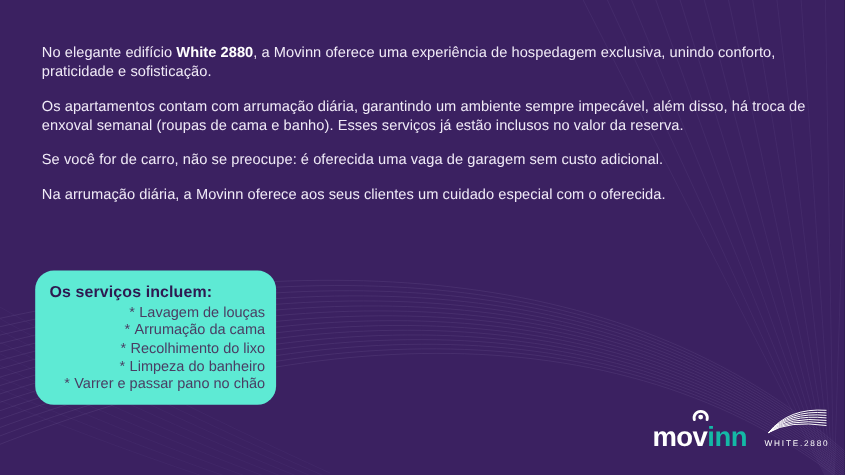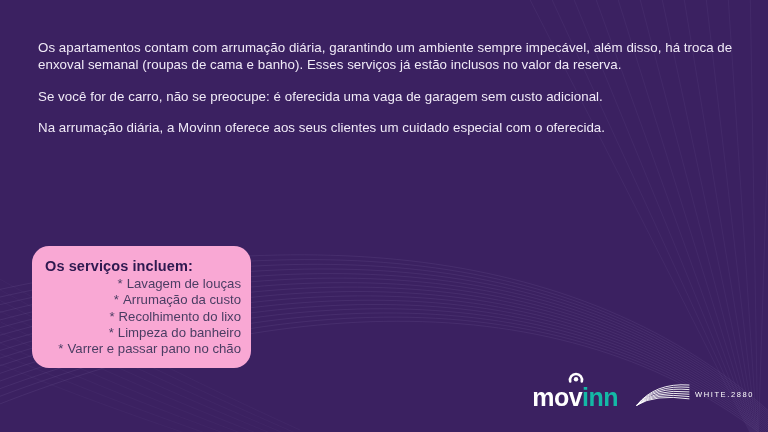--- a/index.html
+++ b/index.html
@@ -21,21 +21,21 @@
     position:absolute;left:38px;top:39px;right:28px;
     color:#f0eaf7;
     font-size:13.3px;line-height:17px;letter-spacing:0.05px;
   }
   .content p{margin:0 0 14.5px;}
   .content strong{font-weight:bold;color:#ffffff;}
 
   
   .card{
     position:absolute;left:32px;top:246px;width:219px;
-    background:#f9a8d4;border-radius:17px;
+    background:#5eead4;border-radius:17px;
     padding:11px 10px 11px 13px;
     box-sizing:border-box;
   }
   .card-title{
     font-size:14.5px;font-weight:bold;color:#2e1950;
     line-height:18px;margin:0 0 1px;letter-spacing:0.1px;
   }
   .card ul{list-style:none;margin:0;padding:0;}
   .card li{
     font-size:13.2px;line-height:16.3px;color:#4a3d63;
@@ -52,21 +52,21 @@
   .movinn{
     position:relative;
     height:36px;
     display:flex;align-items:flex-end;
     font-size:25px;font-weight:bold;letter-spacing:-0.5px;line-height:22px;
   }
   .movinn .mov{color:#ffffff;}
   .movinn .inn{color:#14b8a6;}
   .movinn .pin{position:absolute;left:35px;top:-1px;}
   .white-logo{
-    display:flex;align-items:center;gap:3px;
+    display:flex;flex-direction:column;align-items:center;gap:3px;
     padding-bottom:1px;
   }
   .white-logo .white-text{
     font-size:7.5px;letter-spacing:1.6px;color:#ffffff;white-space:nowrap;
   }
   .white-wave path{fill:none;stroke:#ffffff;stroke-width:0.9;stroke-linecap:round;}
 </style>
 </head>
 <body>
 
@@ -106,30 +106,31 @@
       <path d="M-20 290 C 90 348, 190 394, 300 440" class="cross"></path>
       <path d="M-20 301 C 90 357, 190 401, 300 445" class="cross"></path>
       <path d="M-20 312 C 90 366, 190 408, 300 450" class="cross"></path>
       <path d="M-20 323 C 90 375, 190 415, 300 455" class="cross"></path>
       <path d="M-20 334 C 90 384, 190 422, 300 460" class="cross"></path>
       <path d="M-20 345 C 90 393, 190 429, 300 465" class="cross"></path>
       <path d="M-20 356 C 90 402, 190 436, 300 470" class="cross"></path>
     </svg>
 
   <div class="content">
+    <p><span>No elegante edifício </span><strong>White 2880</strong><span>, a Movinn oferece uma experiência de hospedagem exclusiva, unindo conforto, praticidade e sofisticação.</span></p>
     <p>Os apartamentos contam com arrumação diária, garantindo um ambiente sempre impecável, além disso, há troca de enxoval semanal (roupas de cama e banho). Esses serviços já estão inclusos no valor da reserva.</p>
     <p>Se você for de carro, não se preocupe: é oferecida uma vaga de garagem sem custo adicional.</p>
     <p>Na arrumação diária, a Movinn oferece aos seus clientes um cuidado especial com o oferecida.</p>
   </div>
 
   <div class="card">
     <div class="card-title">Os serviços incluem:</div>
     <ul>
       <li><span class="bullet">*</span><span>Lavagem de louças</span></li>
-      <li><span class="bullet">*</span><span>Arrumação da custo</span></li>
+      <li><span class="bullet">*</span><span>Arrumação da cama</span></li>
       <li><span class="bullet">*</span><span>Recolhimento do lixo</span></li>
       <li><span class="bullet">*</span><span>Limpeza do banheiro</span></li>
       <li><span class="bullet">*</span><span>Varrer e passar pano no chão</span></li>
     </ul>
   </div>
 
   <div class="logos">
     <div class="movinn">
       <svg class="pin" width="18" height="15" viewBox="0 0 18 15" xmlns="http://www.w3.org/2000/svg">
         <path d="M3.2 10.5 A 6 6 0 1 1 14.8 10.5" fill="none" stroke="#ffffff" stroke-width="2.6" stroke-linecap="round"></path>

